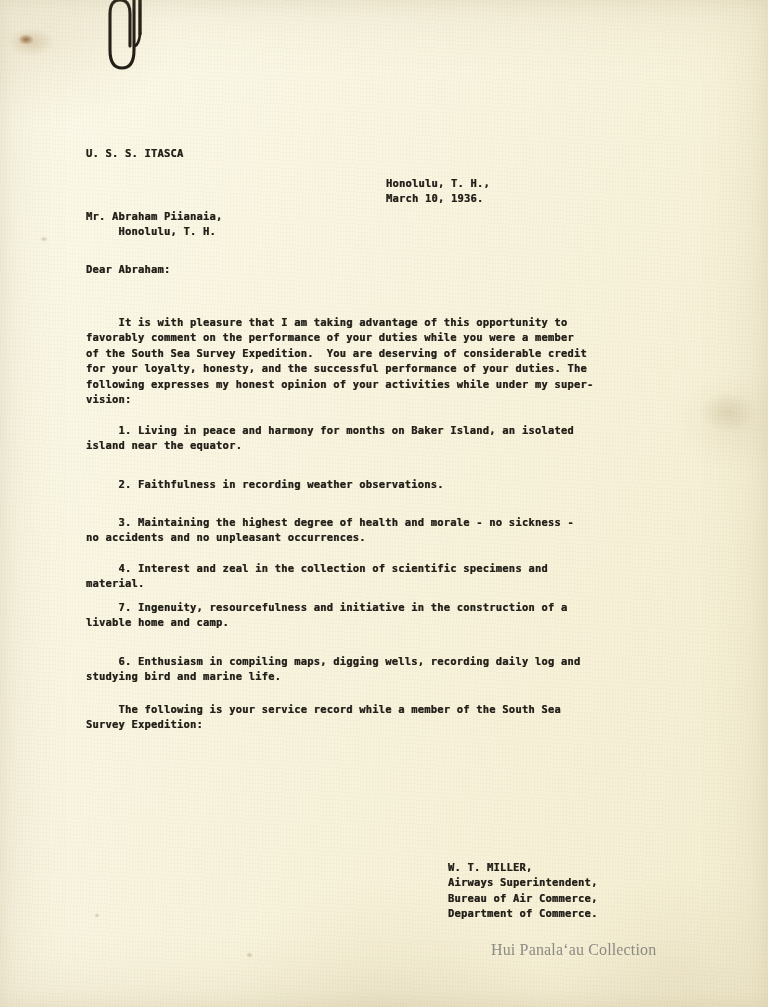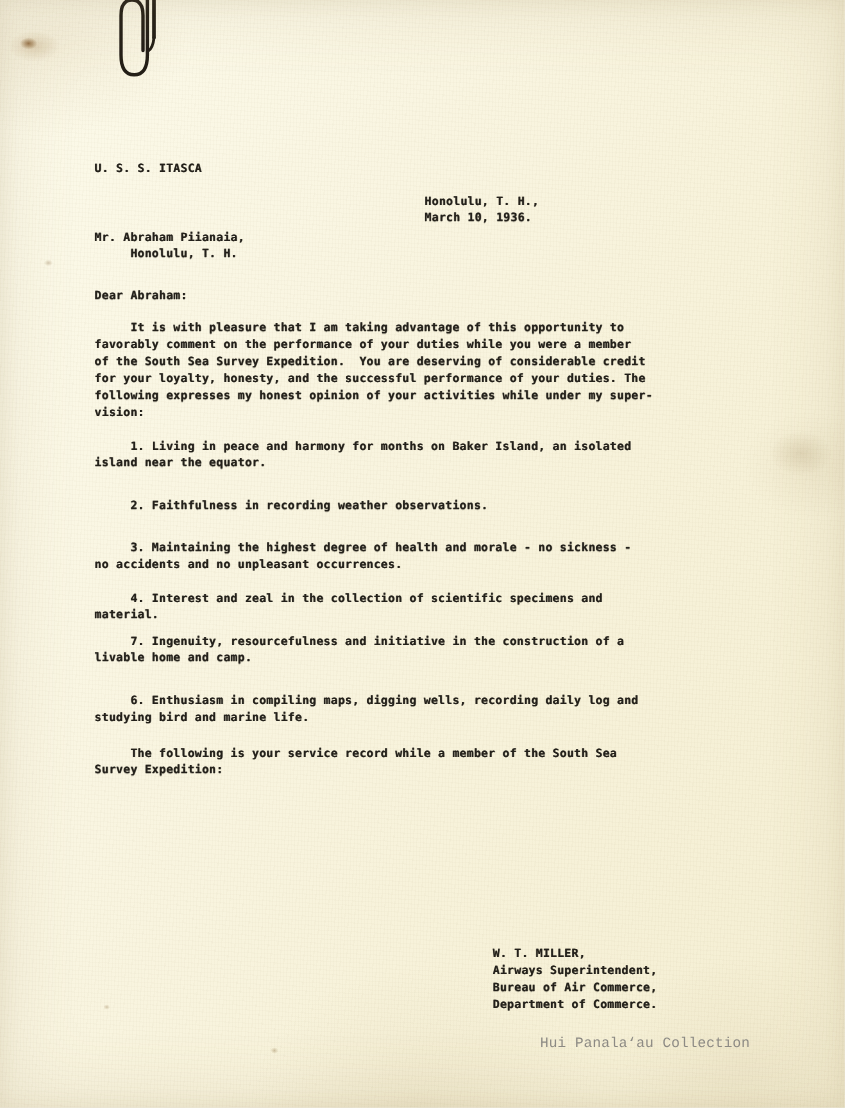--- a/index.html
+++ b/index.html
@@ -80,40 +80,40 @@
        0.45px 0 0 rgba(35,32,26,0.40),
       -0.35px 0 0 rgba(35,32,26,0.22),
        0 0.4px 0 rgba(35,32,26,0.28);
   }
 
   #ship      { left: 86px;  top: 146px; }
   #place     { left: 386px; top: 132px; margin-top: 44px; }
   #recipient { left: 86px;  top: 209px; }
   #salutation{ left: 86px;  top: 262px; }
 
-  .para   { position: absolute; left: 86px; }
+  .para   { position: absolute; left: 86px; margin-top: 24px; }
   #p1     { top: 291px; }
   #item1  { top: 399px; }
   #item2  { top: 453px; }
   #item3  { top: 491px; }
   #item4  { top: 537px; }
   #item5  { top: 576px; }
   #item6  { top: 630px; }
   #p-rec  { top: 678px; }
   #records{ top: 712px; left: 143px; }
   #p-close{ top: 786px; }
   #sig    { top: 860px; left: 448px; }
 
   
   #watermark {
     position: absolute;
     left: 491px;
     top: 941px;
-    font-family: Liberation Mono, monospace;
-    font-size: 13px;
+    font-family: Liberation Serif, serif;
+    font-size: 16px;
     font-weight: 400;
     letter-spacing: 0.15px;
     color: #8d8b85;
   }
 </style>
 </head>
 <body>
 
 <div id="page">
 

